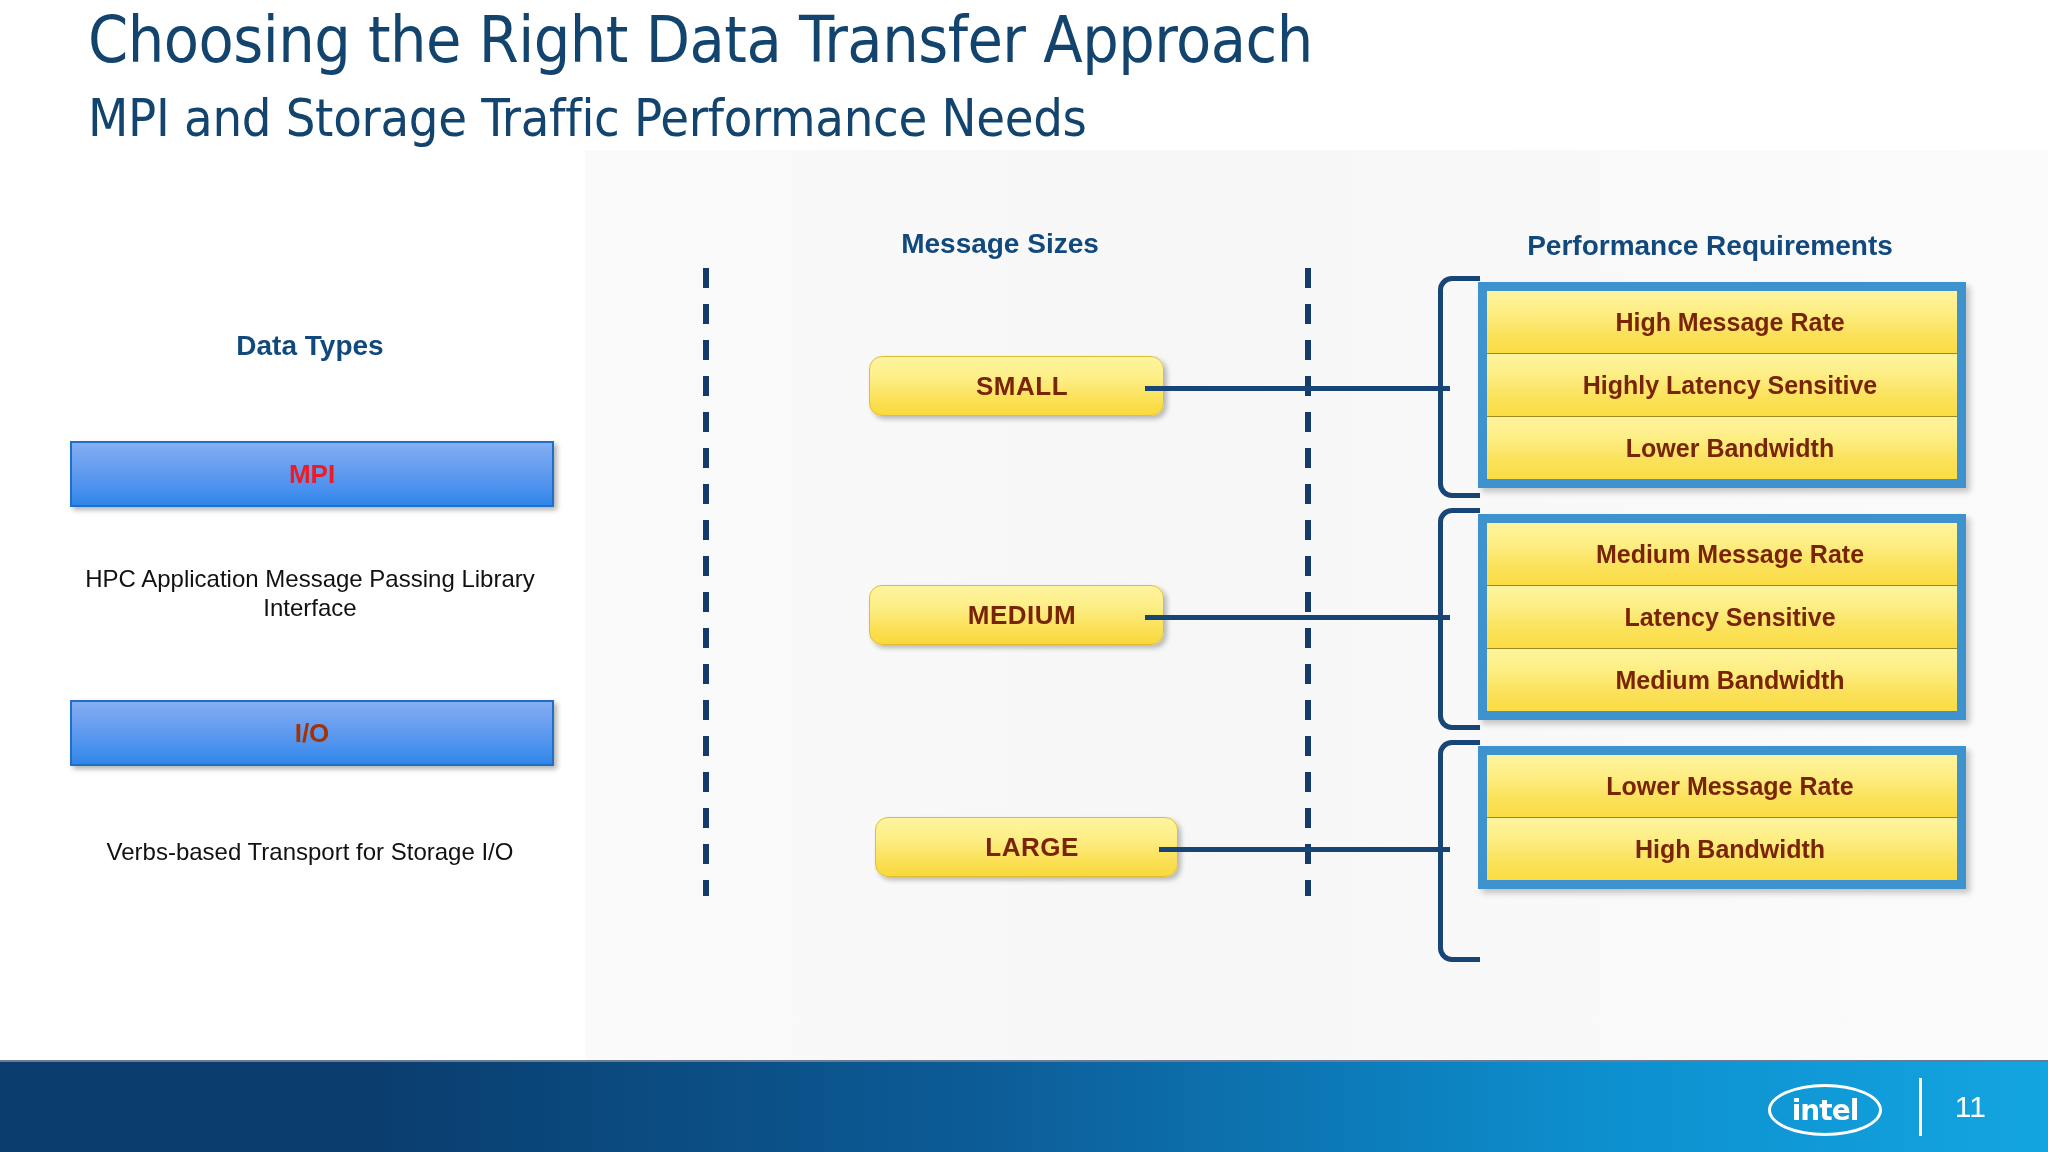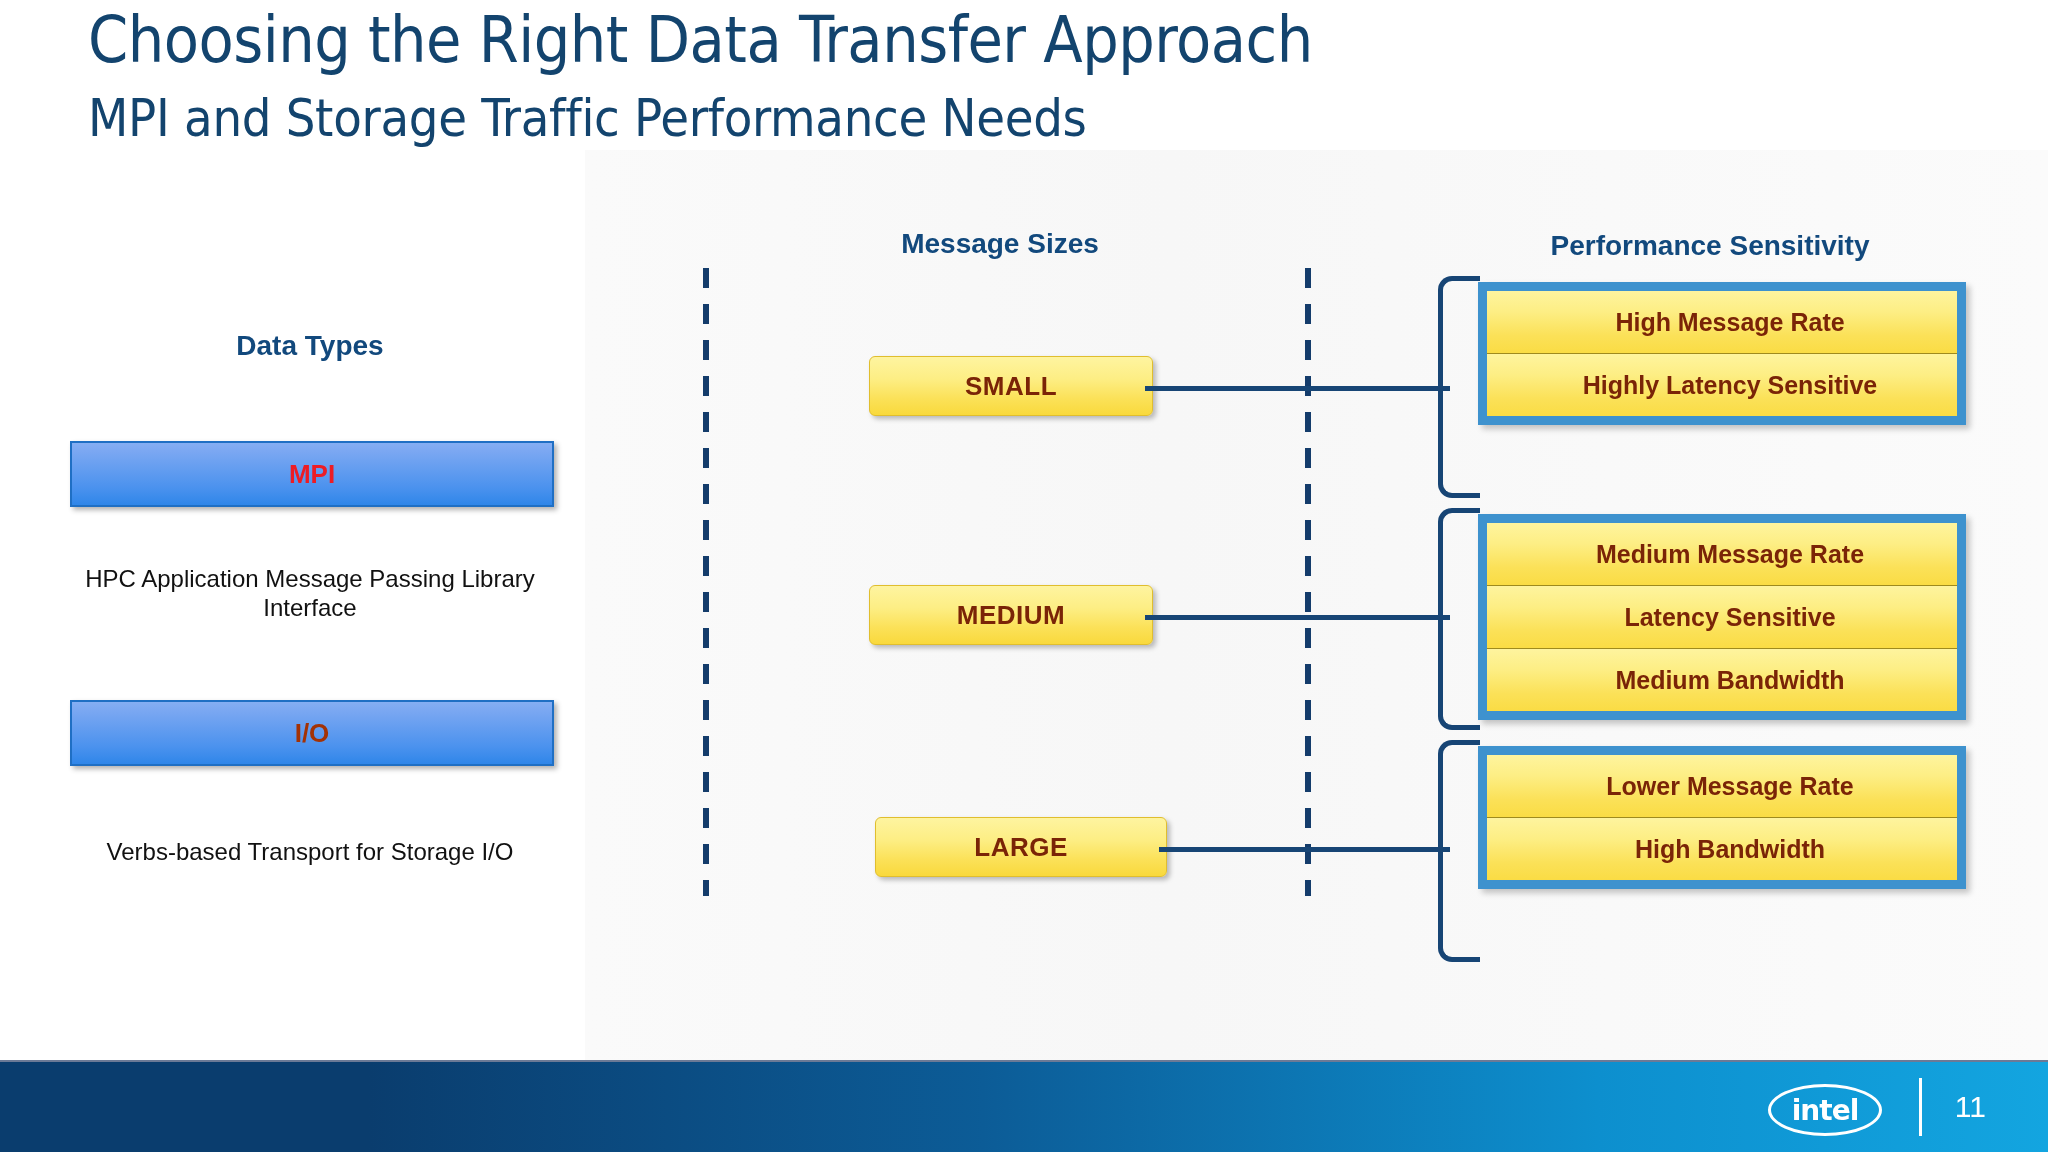--- a/index.html
+++ b/index.html
@@ -57,24 +57,24 @@
     position:absolute;width:6px;
     background-image:linear-gradient(to bottom,#143C6B 0 20px,transparent 20px 36px);
     background-size:6px 36px;
   }
   #dashed-sep-1{left:703px;top:268px;height:628px;}
   #dashed-sep-2{left:1305px;top:268px;height:628px;}
   
   .ms-box{
     position:absolute;height:58px;
     background:linear-gradient(to bottom,#FEF4A0 0%,#FDEE84 38%,#FBE158 72%,#F9D93C 100%);
-    border:1px solid #E0BE2E;border-radius:6px;
+    border:1px solid #E0BE2E;border-radius:13px;
     box-shadow:3px 3px 5px rgba(0,0,0,0.26);
     display:flex;align-items:center;justify-content:center;
-    font-size:26px;font-weight:bold;color:#7A2407;letter-spacing:0.5px;
+    font-size:26px;font-weight:bold;color:#7A2407;letter-spacing:0.5px;padding-left:11px;
   }
   #ms-box-small{left:869px;top:356px;width:282px;}
   #ms-box-medium{left:869px;top:585px;width:282px;}
   #ms-box-large{left:875px;top:817px;width:290px;}
   
   .connector{position:absolute;height:5px;background:#174575;}
   #connector-small{left:1145px;top:386px;width:305px;}
   #connector-medium{left:1145px;top:615px;width:305px;}
   #connector-large{left:1159px;top:847px;width:291px;}
   
@@ -132,21 +132,21 @@
 
 <div id="content-panel"></div>
 
 <div id="title-block">
   <div id="slide-title">Choosing the Right Data Transfer Approach</div>
   <div id="slide-subtitle">MPI and Storage Traffic Performance Needs</div>
 </div>
 
 <div class="col-header" id="hdr-data-types">Data Types</div>
 <div class="col-header" id="hdr-message-sizes">Message Sizes</div>
-<div class="col-header" id="hdr-perf-req">Performance Sensitivity</div>
+<div class="col-header" id="hdr-perf-req">Performance Requirements</div>
 
 <div class="dt-box" id="dt-box-mpi">MPI</div>
 <div class="dt-desc" id="dt-desc-mpi">HPC Application Message Passing Library Interface</div>
 
 <div class="dt-box" id="dt-box-io">I/O</div>
 <div class="dt-desc" id="dt-desc-io">Verbs-based Transport for Storage I/O</div>
 
 <div class="dashed-sep" id="dashed-sep-1"></div>
 <div class="dashed-sep" id="dashed-sep-2"></div>
 
@@ -164,20 +164,21 @@
 <div class="brace" id="brace-2">
   <div class="brace-arm"></div>
 </div>
 <div class="brace" id="brace-3">
   <div class="brace-arm"></div>
 </div>
 
 <div class="perf-group" id="perf-group-1">
   <div class="perf-row">High Message Rate</div>
   <div class="perf-row">Highly Latency Sensitive</div>
+  <div class="perf-row">Lower Bandwidth</div>
 </div>
 <div class="perf-group" id="perf-group-2">
   <div class="perf-row">Medium Message Rate</div>
   <div class="perf-row">Latency Sensitive</div>
   <div class="perf-row">Medium Bandwidth</div>
 </div>
 <div class="perf-group" id="perf-group-3">
   <div class="perf-row">Lower Message Rate</div>
   <div class="perf-row">High Bandwidth</div>
 </div>

